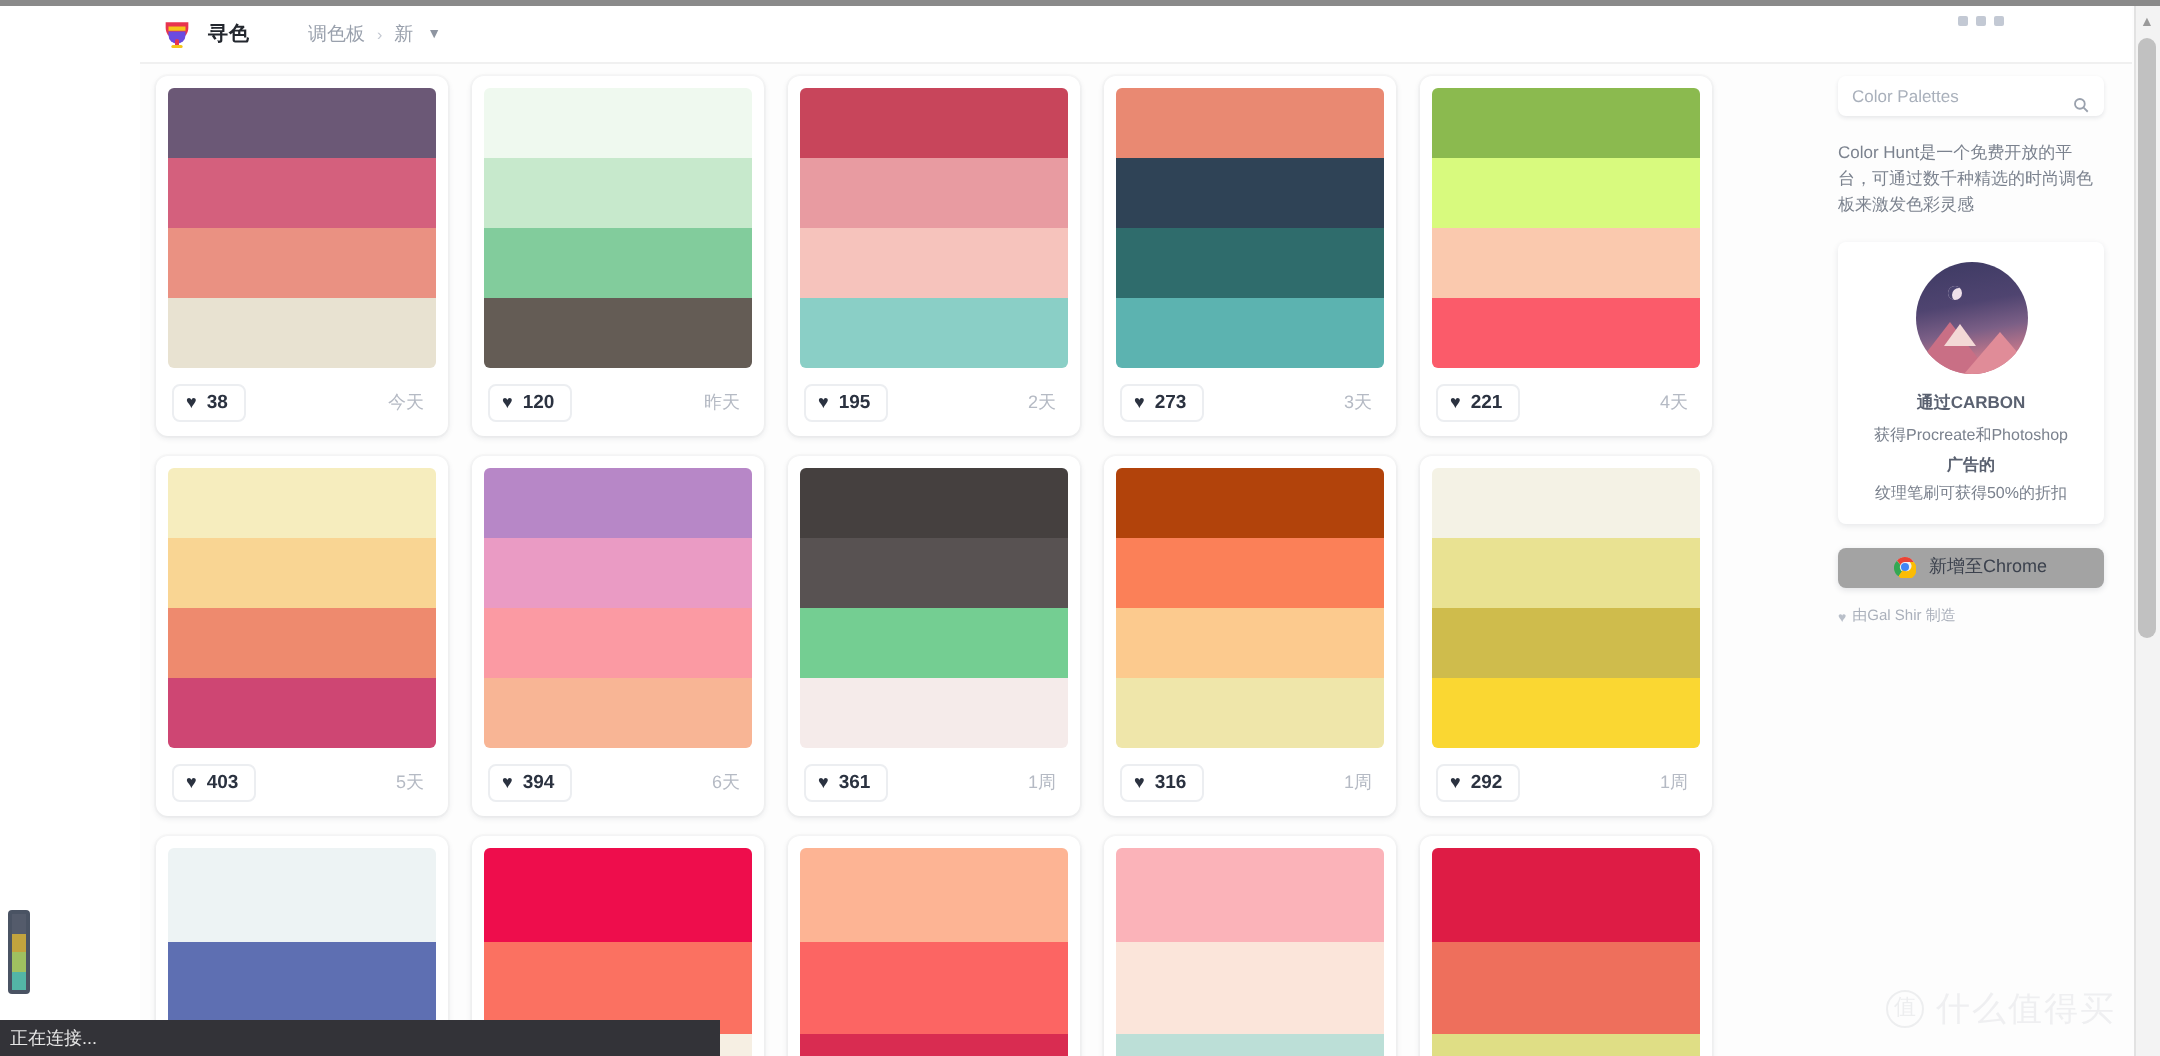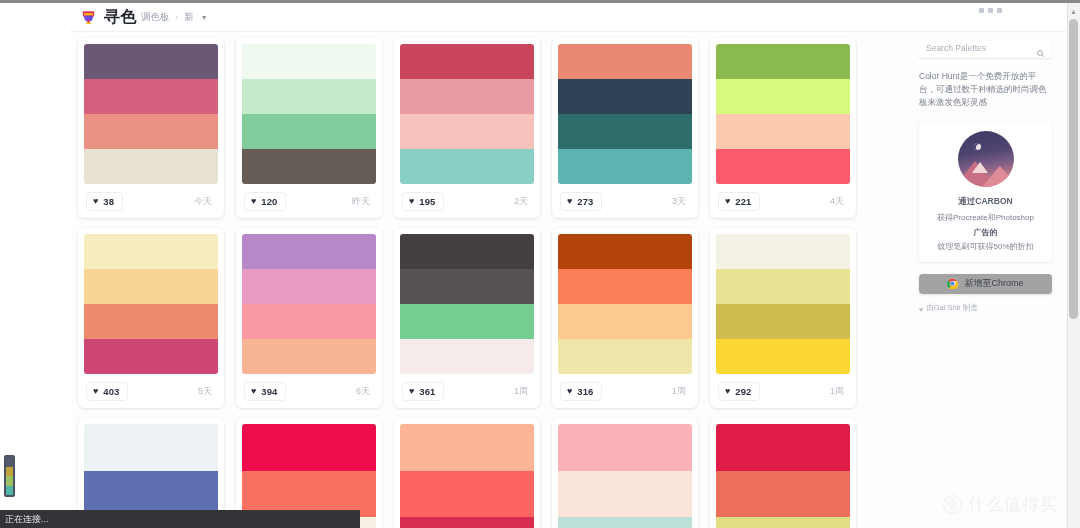--- a/index.html
+++ b/index.html
@@ -47,22 +47,22 @@
     background: #ffffff;
     display: flex; align-items: center;
     padding-left: 10px;
     border-bottom: 1px solid #f0f0f0;
   }
   .logo-mark {
     width: 17px; height: 17px; position: relative; margin-right: 7px;
     flex: 0 0 auto;
   }
   .brand-name {
-    font-size: 16px; color: #23272e; font-weight: 700; letter-spacing: .5px;
-    margin-right: 4px;
+    font-size: 10px; color: #23272e; font-weight: 700; letter-spacing: .5px;
+    margin-right: 29px;
   }
   .breadcrumb { display: flex; align-items: center; gap: 6px; }
   .breadcrumb-item { font-size: 9.5px; color: #9aa1ad; }
   .breadcrumb-sep { font-size: 8px; color: #c3c8d1; }
   .breadcrumb-caret { font-size: 7px; color: #8e95a1; margin-left: 1px; }
 
   
   .page {
     position: absolute; top: 32px; left: 70px; width: 996px; height: 496px;
     background: #fdfdfd; overflow: hidden;
@@ -408,21 +408,21 @@
             <div class="swatch" style="background: rgb(222, 28, 69);"></div>
             <div class="swatch" style="background: rgb(238, 111, 92);"></div>
             <div class="swatch" style="background: rgb(223, 222, 133);"></div>
           </div>
         </div>
       </div>
 
     <div class="sidebar">
 
       <div class="search-box">
-        <span class="search-placeholder">Search Palettes</span>
+        <span class="search-placeholder">Color Palettes</span>
         <span class="search-icon">
           <svg viewBox="0 0 24 24" width="9" height="9" fill="none" stroke="#9aa1ad" stroke-width="2.4">
             <circle cx="10.5" cy="10.5" r="6.5"></circle>
               <path d="M15.5 15.5L21 21"></path>
           </svg>
         </span>
       </div>
 
       <div class="sidebar-desc">Color Hunt是一个免费开放的平台，可通过数千种精选的时尚调色板来激发色彩灵感</div>
 

